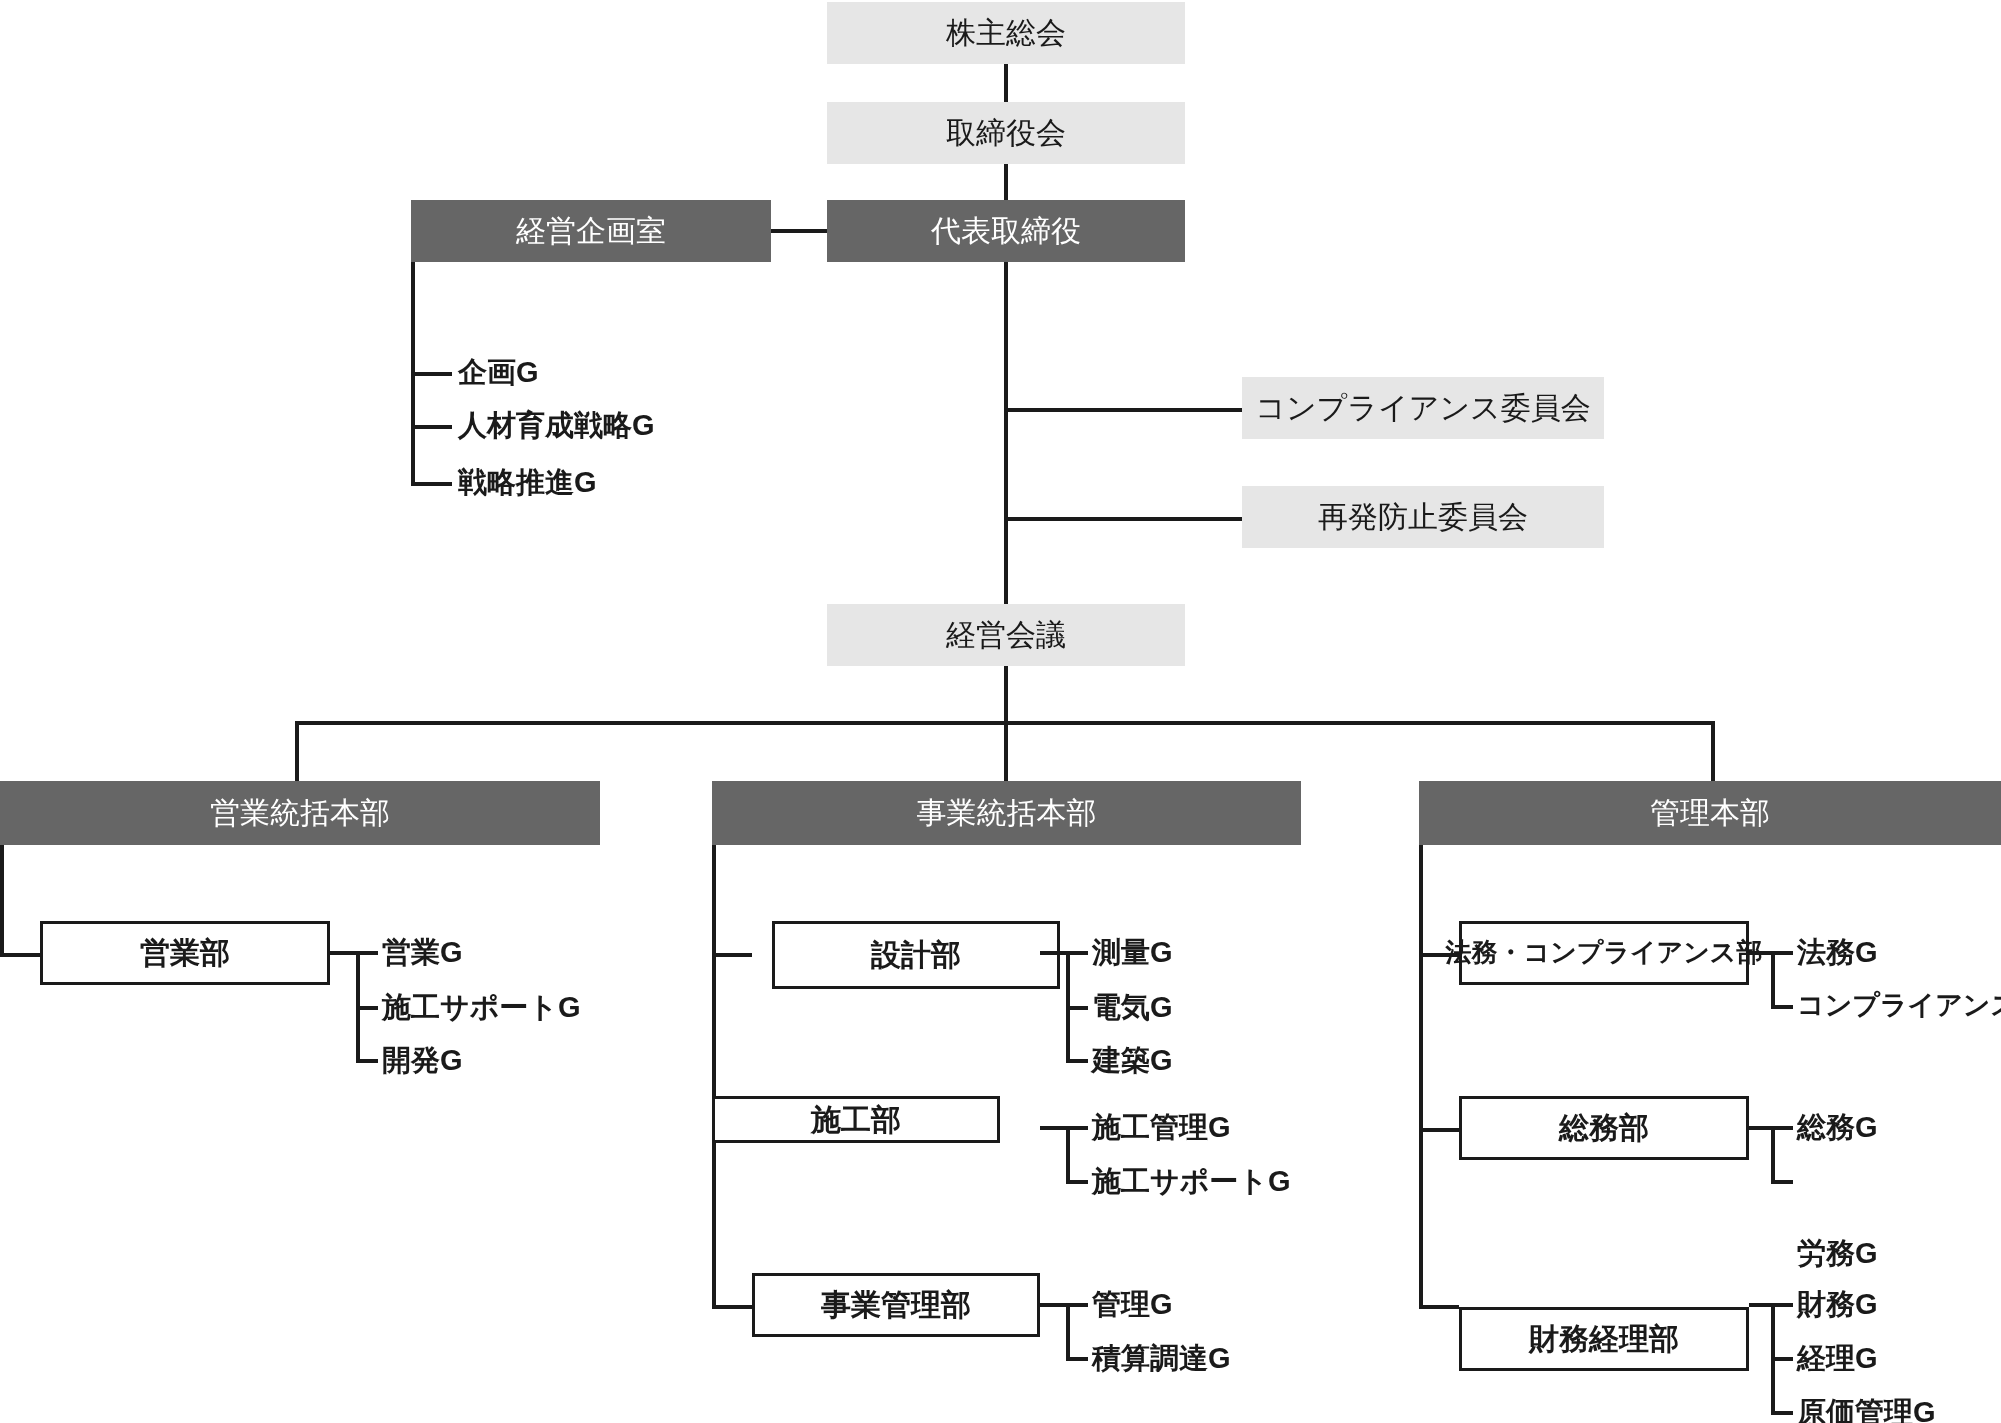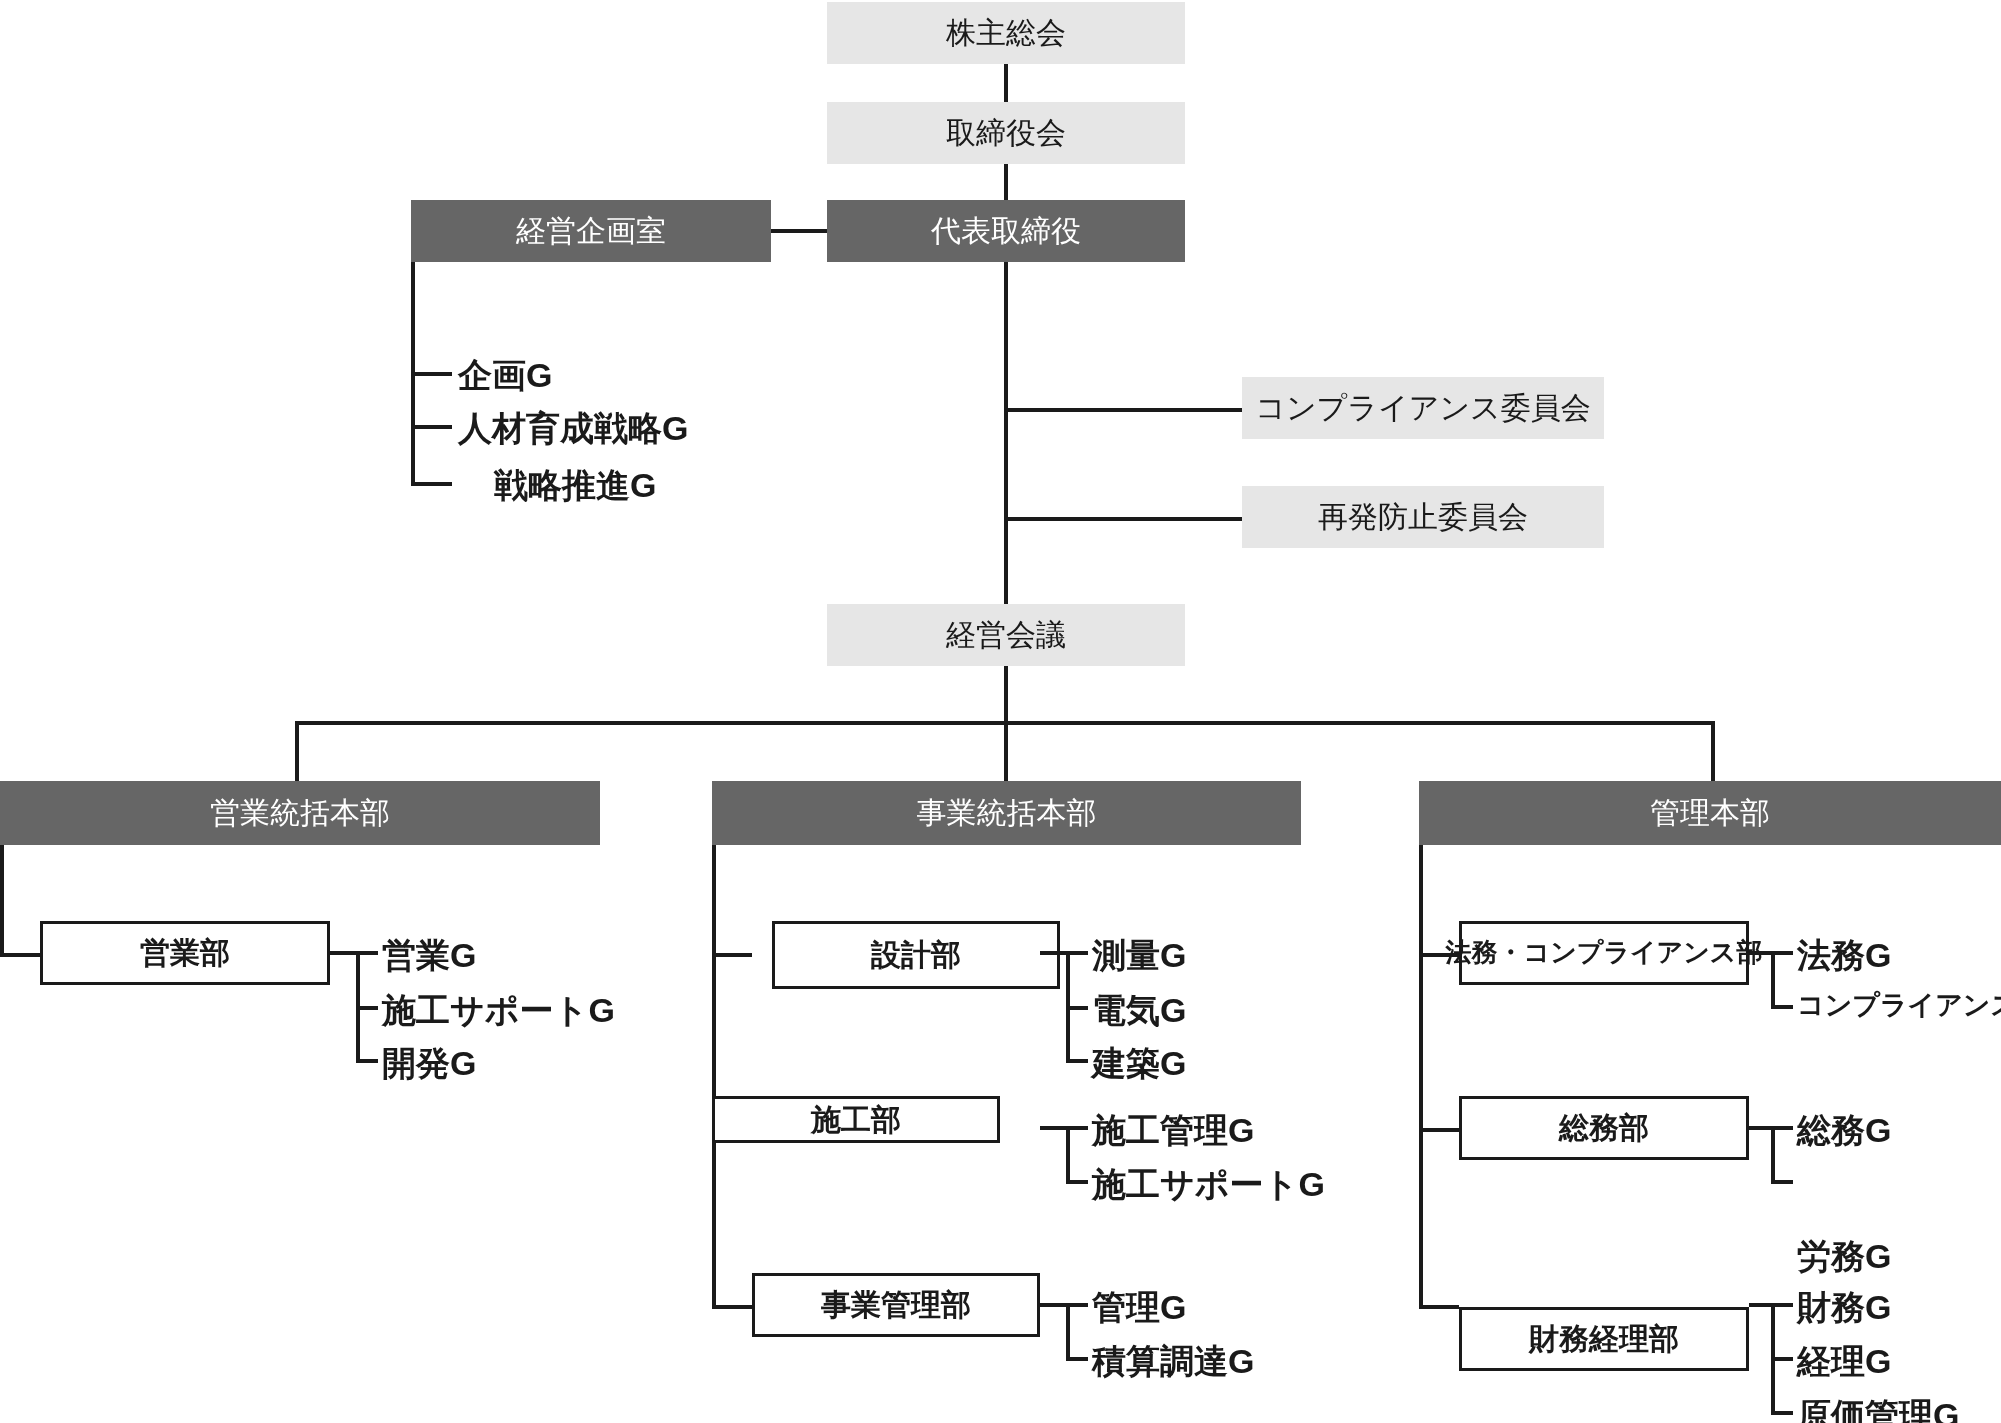--- a/index.html
+++ b/index.html
@@ -47,21 +47,21 @@
   .ln {
     position: absolute;
     background: #1a1a1a;
   }
   .ln-v { width: 4px; }
   .ln-h { height: 4px; }
 
   
   .grp {
     position: absolute;
-    font-size: 34px;
+    font-size: 29px;
     font-weight: 700;
     color: #1a1a1a;
     white-space: nowrap;
     line-height: 1;
   }
 </style>
 </head>
 <body>
 
 <div id="root">
@@ -82,21 +82,21 @@
 
   <div class="ln ln-v" style="left:411px; top:262px; height:222px;"></div>
 
   <div class="ln ln-h" style="left:411px; top:372px; width:41px;"></div>
   <div class="grp" style="left:458px; top:358px;">企画G</div>
 
   <div class="ln ln-h" style="left:411px; top:425px; width:41px;"></div>
   <div class="grp" style="left:458px; top:411px;">人材育成戦略G</div>
 
   <div class="ln ln-h" style="left:411px; top:482px; width:41px;"></div>
-  <div class="grp" style="left:458px; top:468px;margin-left:36px;">戦略推進G</div>
+  <div class="grp" style="left:458px; top:468px;">戦略推進G</div>
 
   <div class="ln ln-v" style="left:1004px; top:262px; height:342px;"></div>
 
   <div class="ln ln-h" style="left:1004px; top:408px; width:238px;"></div>
   <div class="box box-light" style="left:1242px; top:377px; width:362px; height:62px;">コンプライアンス委員会</div>
 
   <div class="ln ln-h" style="left:1004px; top:517px; width:238px;"></div>
   <div class="box box-light" style="left:1242px; top:486px; width:362px; height:62px;">再発防止委員会</div>
 
   <div class="box box-light" style="left:827px; top:604px; width:358px; height:62px;">経営会議</div>

